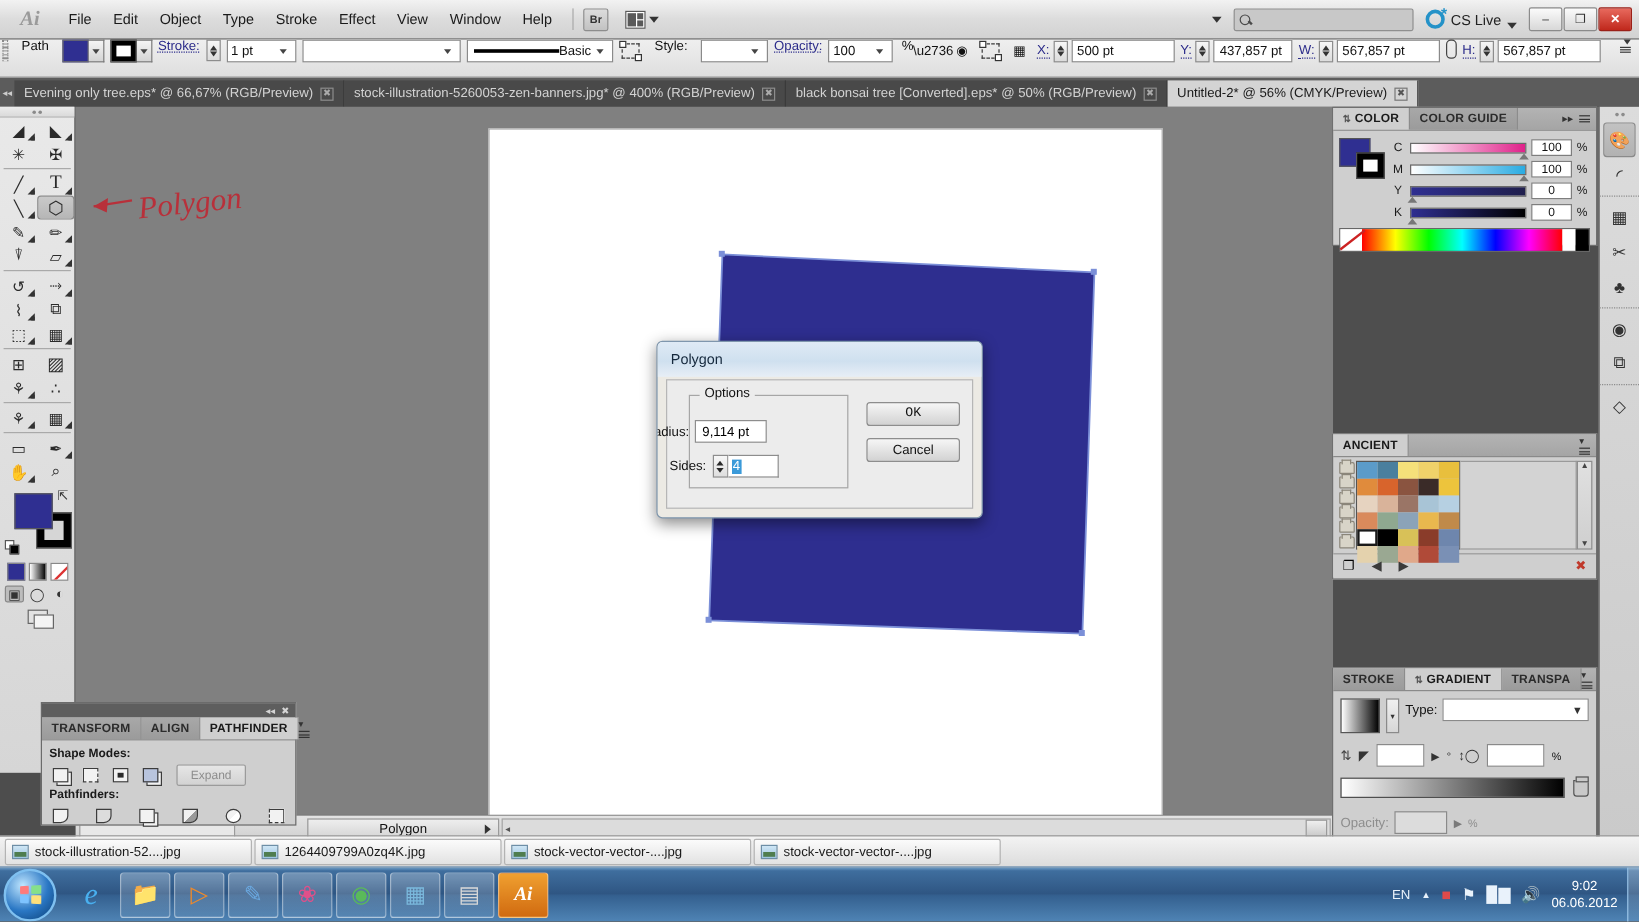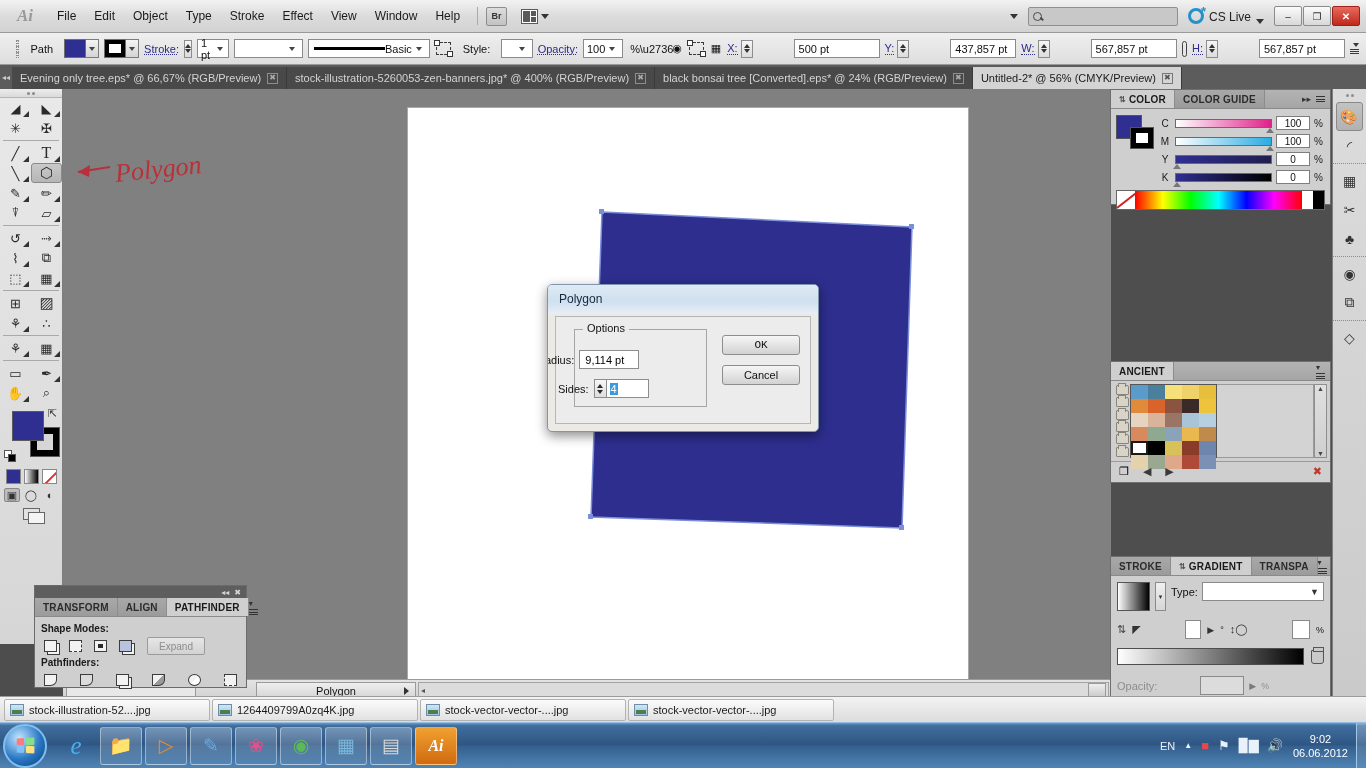--- a/index.html
+++ b/index.html
@@ -67,21 +67,21 @@
     background:linear-gradient(#fbfbfb,#d8d8d8);
     display:flex;align-items:center;justify-content:center;font-size:10px;color:#333;
   }
   .wbtn.close{ background:linear-gradient(#e86a5e,#c0281c); color:#fff;border-color:#9b2018;font-weight:bold; }
 
   
   .controlbar{
     position:absolute;left:0;top:33px;width:1366px;height:32px;
     background:linear-gradient(#efefef,#dedede);
     border-bottom:1px solid #9a9a9a;
-    display:flex;align-items:center;gap:5px;padding-left:16px;
+    display:flex;align-items:flex-start;gap:5px;padding-left:2px;
     font-size:11px;color:#111;
   }
   .grip{ width:5px;height:18px;
     background-image:repeating-linear-gradient(to bottom,#8e8e8e 0 1px,transparent 1px 3px);
     background-size:1px 100%; background-repeat:repeat-x;
     border-left:1px dotted #8a8a8a;border-right:1px dotted #8a8a8a;}
   .ctl-label{ color:#111;padding:0 6px; }
   .swatch-combo{ display:flex;align-items:center; }
   .sw{ width:22px;height:19px;border:1px solid #6e6e6e; }
   .sw.fill{ background:#2f2f91; }
@@ -96,21 +96,21 @@
   .ulabel{ color:#2b2b8a;text-decoration:underline;text-decoration-style:dotted; }
   .spin{
     width:12px;height:18px;display:flex;flex-direction:column;justify-content:center;align-items:center;gap:1px;
     border:1px solid #8d8d8d;background:linear-gradient(#f6f6f6,#dcdcdc);
   }
   .spin b{ width:0;height:0;border-left:3px solid transparent;border-right:3px solid transparent; }
   .spin b:first-child{ border-bottom:4px solid #333; }
   .spin b:last-child{ border-top:4px solid #333; }
   .fieldbox{
     height:19px;border:1px solid #8a8a8a;background:#fff;
-    display:flex;align-items:center;padding:0 4px;font-size:11px;color:#111;margin-left:38px;
+    display:flex;align-items:center;padding:0 4px;font-size:11px;color:#111;
   }
   .combo{
     height:19px;border:1px solid #8a8a8a;background:#fff;display:flex;align-items:center;
     padding:0 3px;font-size:11px;
   }
   .combo .ddarrow{border:none;background:transparent;width:14px;}
   .strokestyle{ width:122px;justify-content:space-between; }
   .strokeline{ width:72px;height:3px;background:#000;margin-left:2px; }
   .icn-btn{
     width:19px;height:19px;border:1px solid transparent;display:flex;align-items:center;justify-content:center;
@@ -532,21 +532,21 @@
     <div class="dockgrip">◂◂</div>
     <div class="doctab">
       <span>Evening only tree.eps* @ 66,67% (RGB/Preview)</span>
       <span class="tabx">✖</span>
     </div>
     <div class="doctab">
       <span>stock-illustration-5260053-zen-banners.jpg* @ 400% (RGB/Preview)</span>
       <span class="tabx">✖</span>
     </div>
     <div class="doctab">
-      <span>black bonsai tree [Converted].eps* @ 24% (RGB/Preview)</span>
+      <span>black bonsai tree [Converted].eps* @ 50% (RGB/Preview)</span>
       <span class="tabx">✖</span>
     </div>
     <div class="doctab active">
       <span>Untitled-2* @ 56% (CMYK/Preview)</span>
       <span class="tabx">✖</span>
     </div>
   </div>
 
   <div class="toolbar">
     <div class="tb-head">

